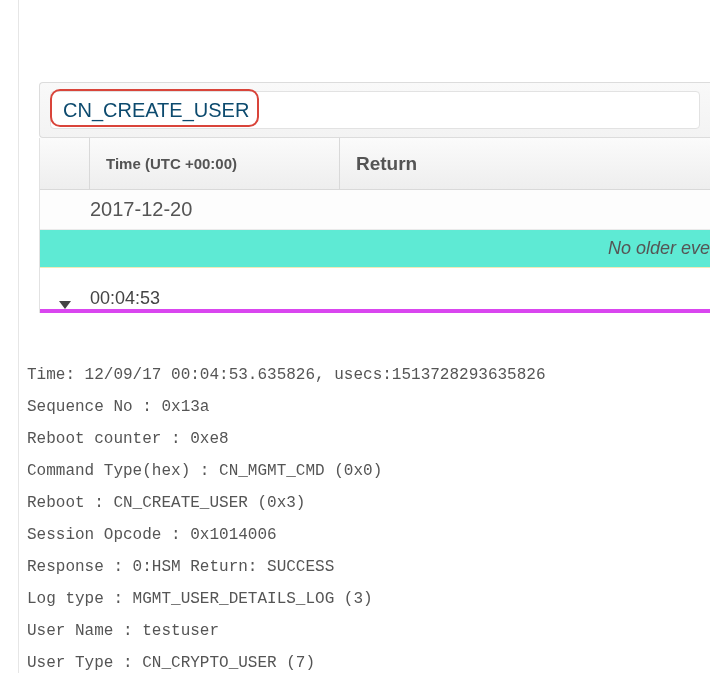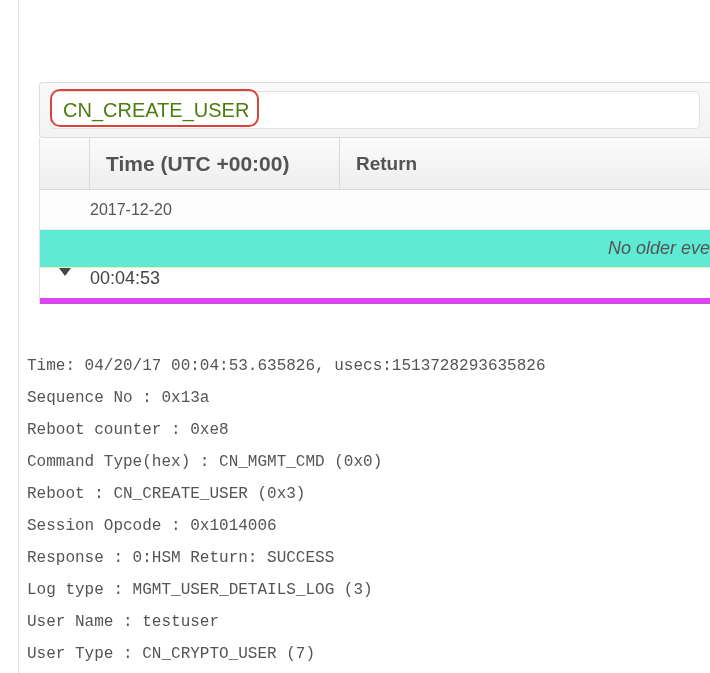--- a/index.html
+++ b/index.html
@@ -25,21 +25,21 @@
     align-items: center;
     padding: 8px 10px;
   }
   .search-input {
     flex: 1;
     height: 38px;
     border: 1px solid #e2e2e2;
     border-radius: 4px;
     background: #fff;
     font-size: 20px;
-    color: #4d7c0f;
+    color: #0c4a6e;
     padding: 0 12px;
     outline: none;
   }
   .search-highlight {
     position: absolute;
     left: 31px;
     top: 89px;
     width: 209px;
     height: 38px;
     border: 2px solid #d9443a;
@@ -55,56 +55,56 @@
     height: 52px;
     background: linear-gradient(#fbfbfb,#eeeeee);
     border-bottom: 1px solid #d9d9d9;
   }
   .gh-exp { width: 50px; border-right: 1px solid #d9d9d9; }
   .gh-time {
     width: 250px;
     border-right: 1px solid #d9d9d9;
     display: flex; align-items: center;
     padding-left: 16px;
-    font-size: 21px; font-weight: bold; color: #545454;
+    font-size: 15px; font-weight: bold; color: #545454;
   }
   .gh-msg {
     flex: 1;
     display: flex; align-items: center;
     padding-left: 16px;
     font-size: 19px; font-weight: bold; color: #545454;
   }
   .date-row {
     display: flex;
     height: 40px;
     align-items: center;
     border-bottom: 1px solid #eaeaea;
     background: #fdfdfd;
   }
   .date-row .pad { width: 50px; }
-  .date-row .val { font-size: 16px; color: #555; }
+  .date-row .val { font-size: 20px; color: #555; }
   .notice-row {
     height: 38px;
     background: #5eead4;
     border-bottom: 1px solid #f2e9b8;
     display: flex;
     align-items: center;
     justify-content: flex-end;
     padding-right: 0;
     font-style: italic;
     font-size: 18px;
     color: #555;
     overflow: hidden;
     white-space: nowrap;
   }
   .event-row {
     display: flex;
-    height: 36px;
-    align-items: flex-start;
-    border-bottom: 6px solid #d946ef;
+    height: 45px;
+    align-items: flex-end;
+    border-bottom: 4px solid #d946ef;
     background: #fff;
     overflow: hidden;
     white-space: nowrap;
   }
   .event-row .expander {
     width: 50px;
     display: flex; align-items: center; justify-content: center;
     cursor: pointer;
   }
   .tri {
@@ -152,21 +152,21 @@
 
     <div class="event-row">
       <div class="expander">
         <div class="tri"></div>
       </div>
       <div class="etime">00:04:53</div>
     </div>
   </div>
 
   <div class="details">
-<span>Time: 04/20/17 00:04:53.635826, usecs:1513728293635826</span>
+<span>Time: 12/09/17 00:04:53.635826, usecs:1513728293635826</span>
 <span>Sequence No : 0x13a</span>
 <span>Reboot counter : 0xe8</span>
 <span>Command Type(hex) : CN_MGMT_CMD (0x0)</span>
 <span>Reboot : CN_CREATE_USER (0x3)</span>
 <span>Session Opcode : 0x1014006</span>
 <span>Response : 0:HSM Return: SUCCESS</span>
 <span>Log type : MGMT_USER_DETAILS_LOG (3)</span>
 <span>User Name : testuser</span>
 <span>User Type : CN_CRYPTO_USER (7)</span>
   </div>

